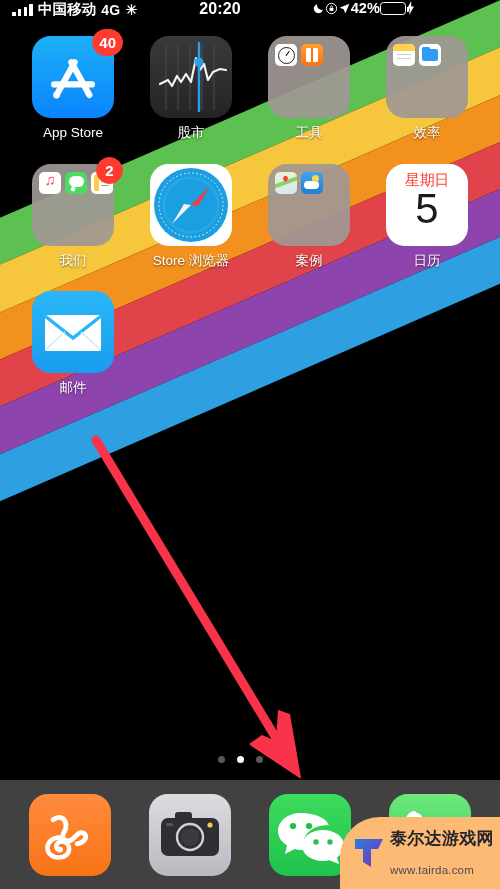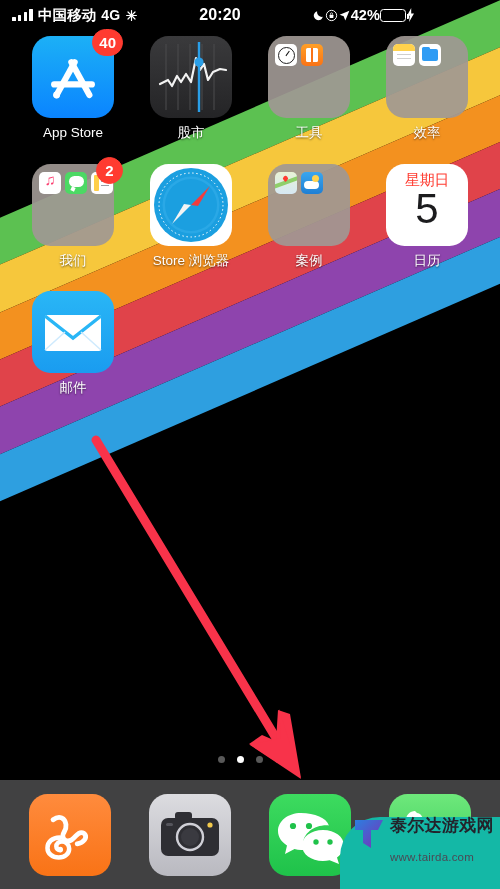--- a/index.html
+++ b/index.html
@@ -16,21 +16,21 @@
     width:860px; height:260px;
     transform:rotate(-23.5deg);
     transform-origin:left top;
     display:flex; flex-direction:column;
   }
   .stripe { flex:1 1 0; width:100%; }
 
   
   #statusbar {
     position:absolute; left:0; top:0; width:424px; height:30px;
-    z-index:40; display:flex; align-items:center;
+    z-index:40; display:flex; align-items:flex-start;
     color:#fff; font-size:14.5px; font-weight:600; letter-spacing:.1px;
   }
   .sb-left { display:flex; align-items:center; gap:5px; margin-left:12px; }
   .sb-right { display:flex; align-items:center; margin-right:9px; margin-left:auto; }
   .sb-center { position:absolute; left:16px; right:0; text-align:center; font-size:16px; font-weight:600; pointer-events:none; }
   .sig { display:flex; align-items:flex-end; gap:2.2px; height:12px; }
   .sig i { width:3.6px; background:#fff; border-radius:.5px; display:block; }
   .sig i:nth-child(1){height:4px;} .sig i:nth-child(2){height:6.5px;}
   .sig i:nth-child(3){height:9px;} .sig i:nth-child(4){height:12px;}
   .carrier { font-size:14.5px; }
@@ -130,23 +130,23 @@
   .ic-cam { background:linear-gradient(#dcdce0,#b9b9c0); display:flex;align-items:center;justify-content:center; }
   .ic-wechat { background:linear-gradient(#3ddb5f,#1fc24a); display:flex;align-items:center;justify-content:center; }
   .ic-phone { background:linear-gradient(#6ee87b,#34c759); display:flex;align-items:center;justify-content:center; }
 
   
   #arrow { position:absolute; inset:0; z-index:35; pointer-events:none; }
 
   
   #watermark {
     position:absolute; right:0; bottom:0; z-index:50;
-    width:160px; height:72px; background:#14b8a6;
+    width:160px; height:72px; background:#fdba74;
     border-top-left-radius:40px;
-    display:flex; align-items:flex-start; gap:6px; padding-left:14px;
+    display:flex; align-items:center; gap:6px; padding-left:14px;
   }
   .wm-logo { width:30px; height:34px; flex:none; }
   .wm-text { display:flex; flex-direction:column; line-height:1.05; }
   .wm-cn { font-size:17px; font-weight:700; color:#23232b; letter-spacing:.3px; }
   .wm-url { font-size:11.5px; color:#4a4a55; letter-spacing:.2px; margin-top:16px; }
 </style>
 </head>
 <body>
 
 <div id="screen">

